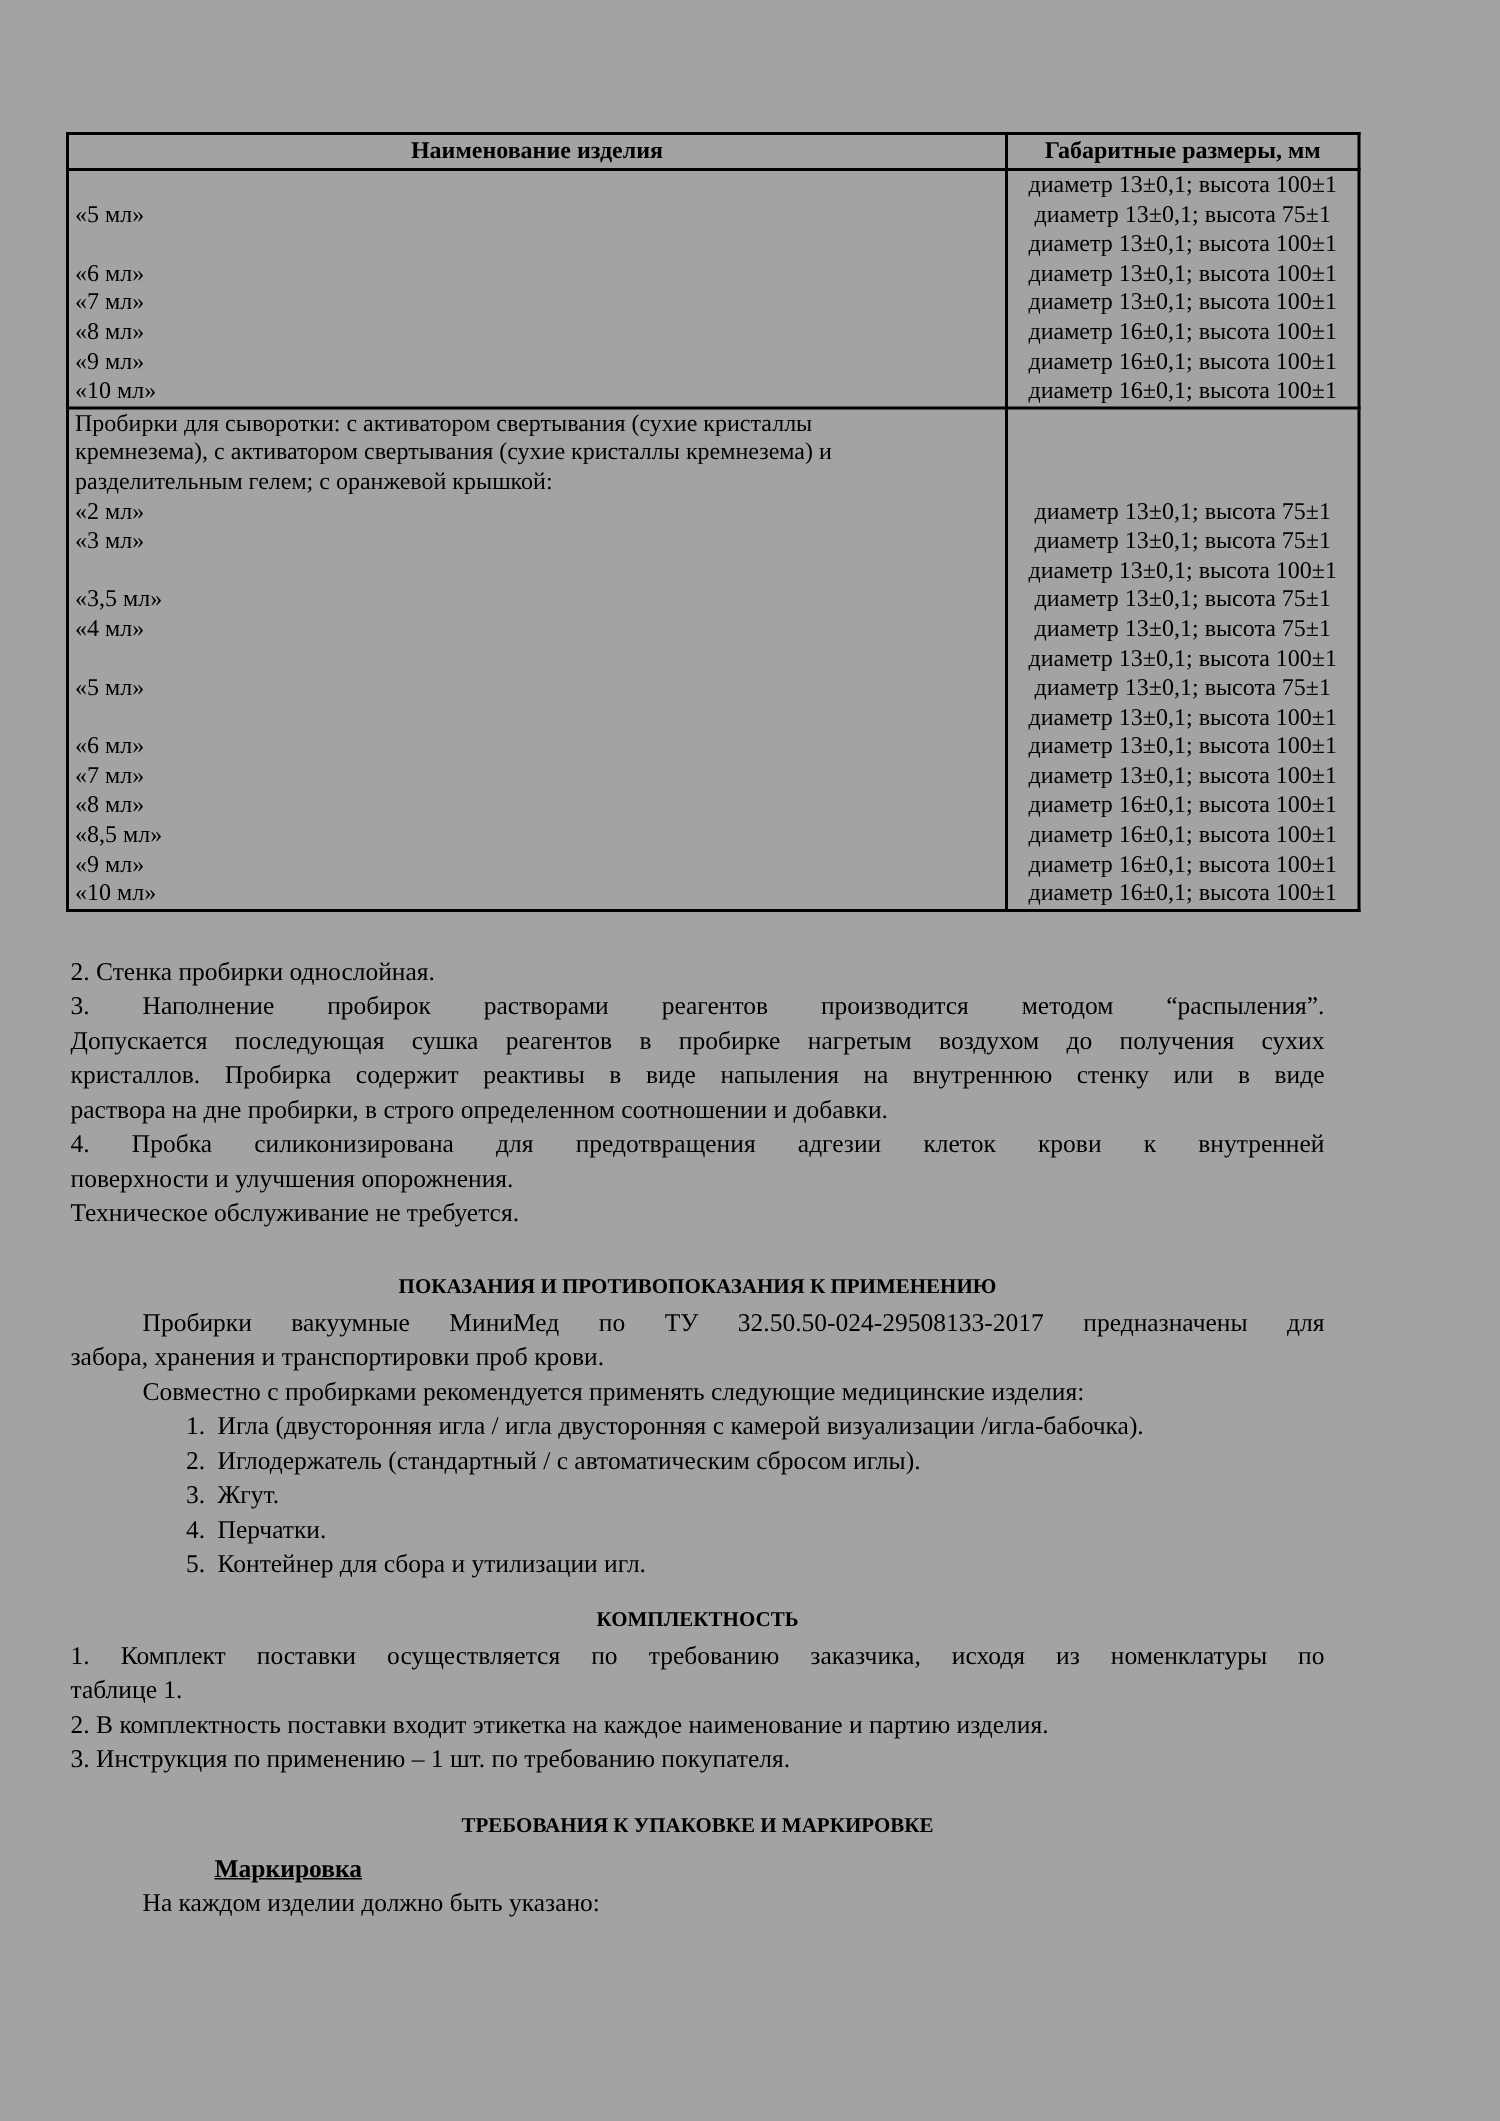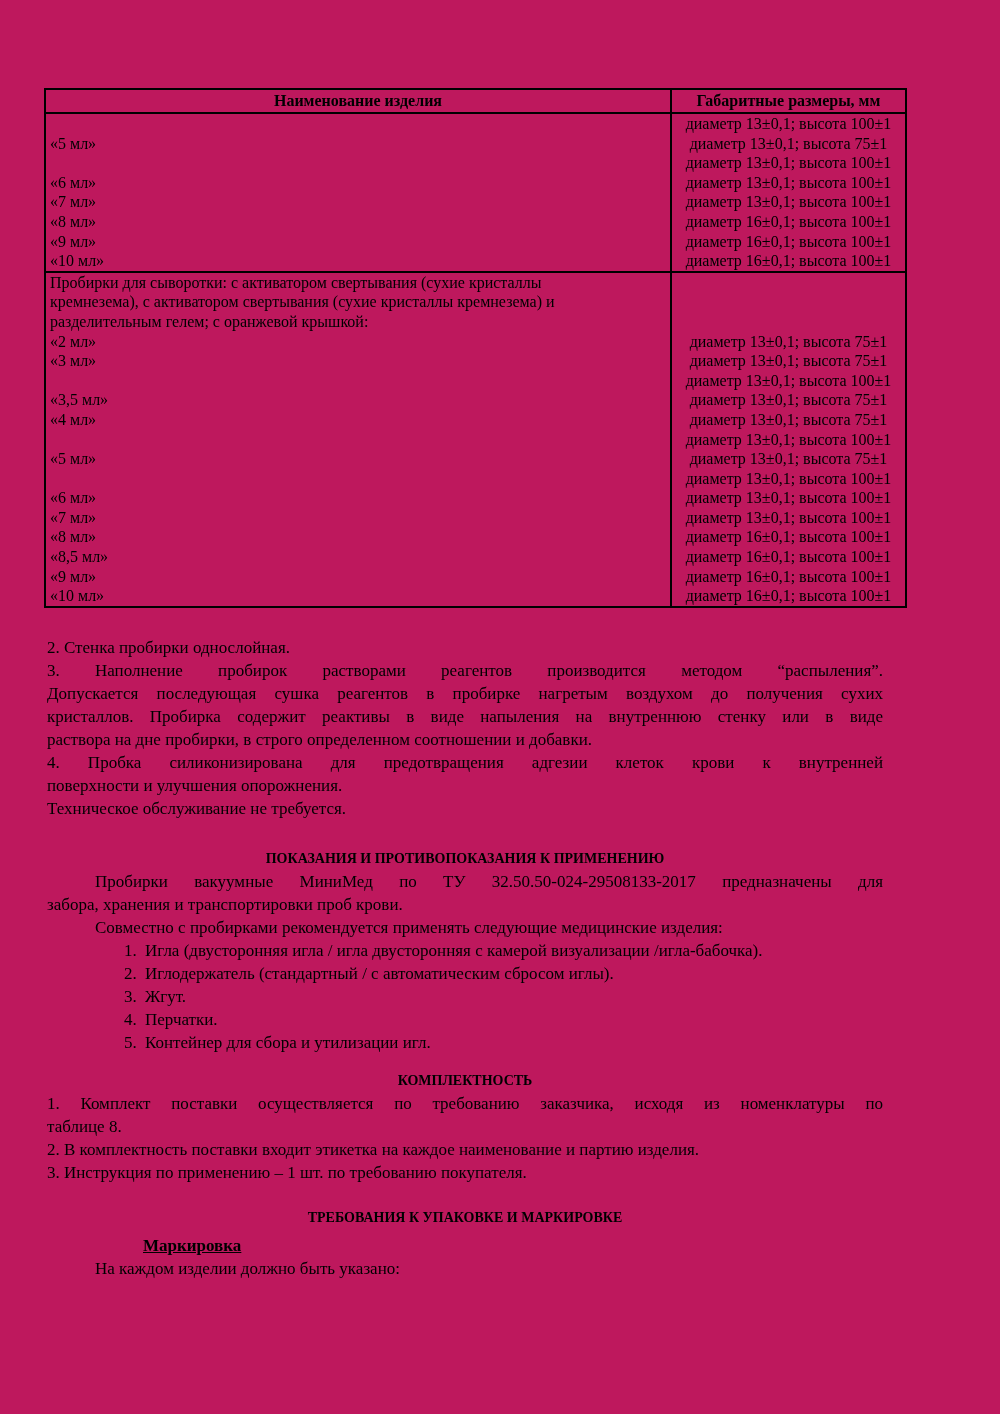--- a/index.html
+++ b/index.html
@@ -1,21 +1,21 @@
 <!DOCTYPE html>
 <html lang="ru"><head>
 <meta charset="utf-8">
 <title></title>
 <style>
   html,body { margin:0; padding:0; background:#ffffff; }
   .page {
     position:relative;
     width:1000px; height:1414px;
     box-sizing:border-box;
-    background:#be185d;
+    background:#a3a3a3;
     padding:88px 117px 0 47px;
     font-family:"Liberation Serif","DejaVu Serif",serif;
     color:#000000;
     font-size:17px;
     line-height:23px;
   }
   
   .doc-table {
     border-collapse:collapse;
     table-layout:fixed;
@@ -189,21 +189,21 @@
         <span class="num">4.</span><span>Перчатки.</span>
       </div>
       <div class="num-item">
         <span class="num">5.</span><span>Контейнер для сбора и утилизации игл.</span>
       </div>
     </div>
 
     <h2 class="heading h-completeness">КОМПЛЕКТНОСТЬ</h2>
     <div class="para">
         <div class="pline jline">1. Комплект поставки осуществляется по требованию заказчика, исходя из номенклатуры по</div>
-        <div class="pline">таблице 8.</div>
+        <div class="pline">таблице 1.</div>
       </div>
     <p class="para">2. В комплектность поставки входит этикетка на каждое наименование и партию изделия.</p>
     <p class="para">3. Инструкция по применению – 1 шт. по требованию покупателя.</p>
 
     <h2 class="heading h-packaging">ТРЕБОВАНИЯ К УПАКОВКЕ И МАРКИРОВКЕ</h2>
     <div class="subheading">Маркировка</div>
     <p class="para indent">На каждом изделии должно быть указано:</p>
 
   </div>
 </div>

